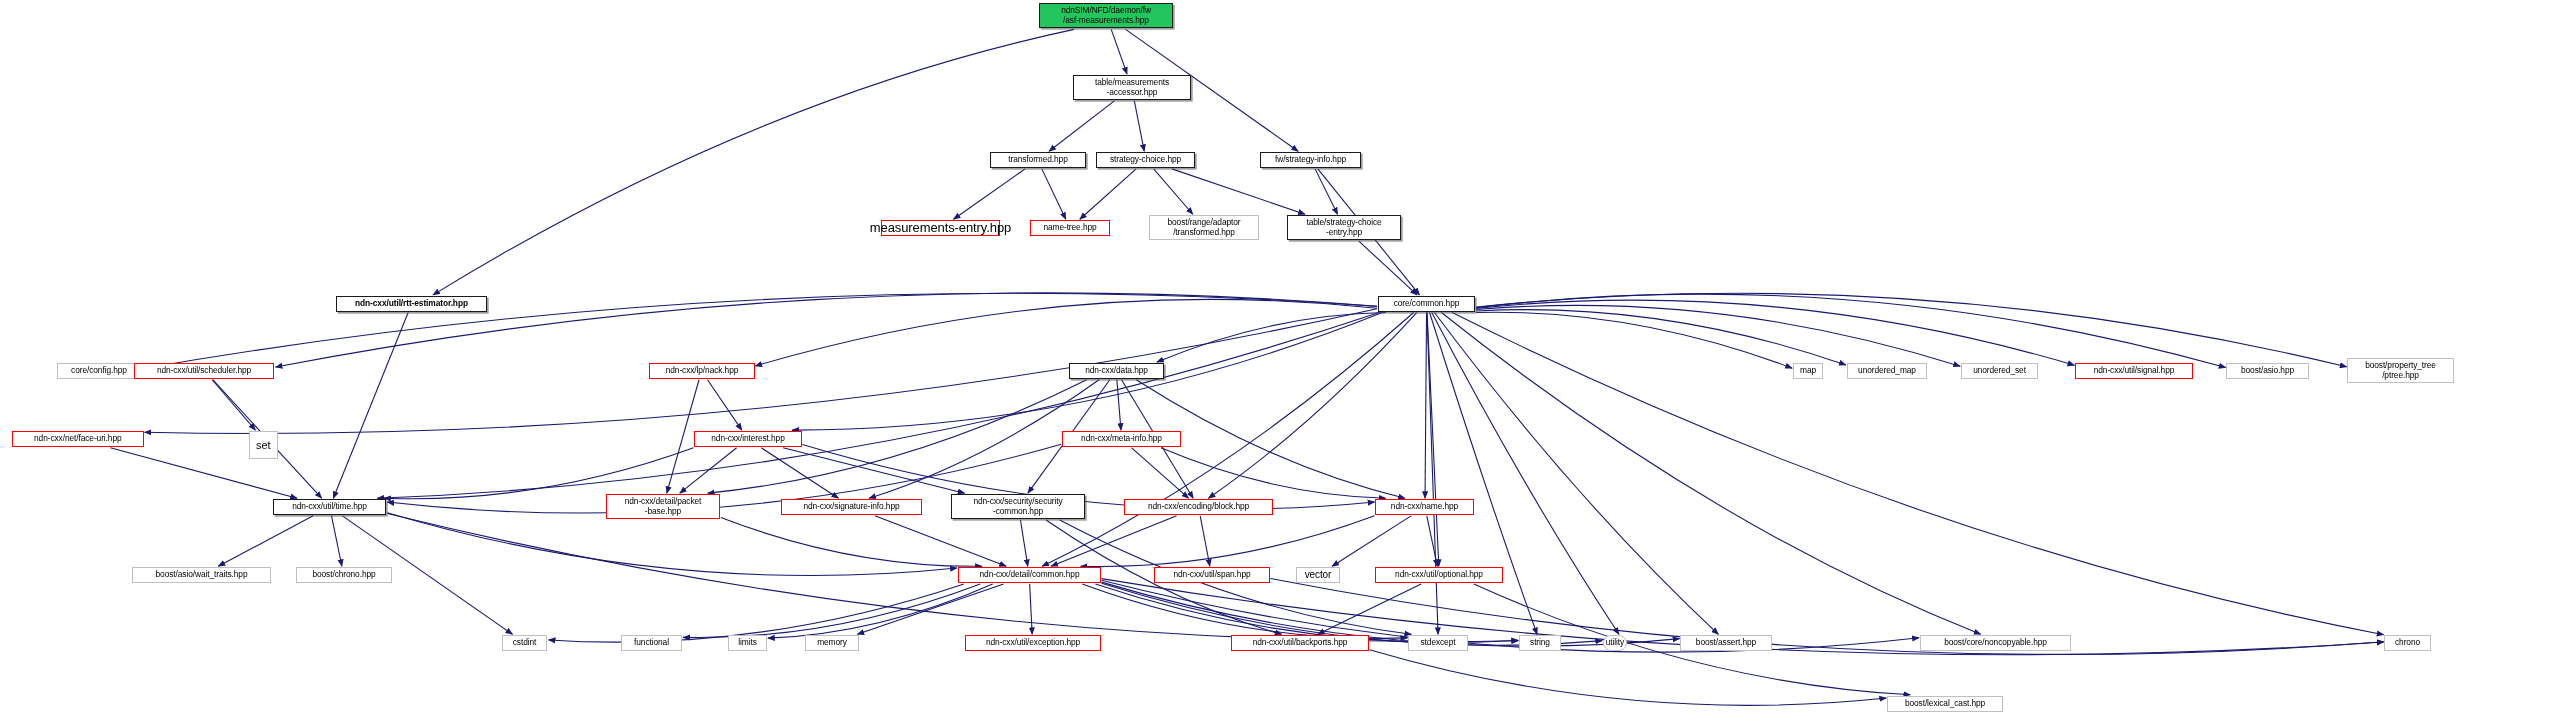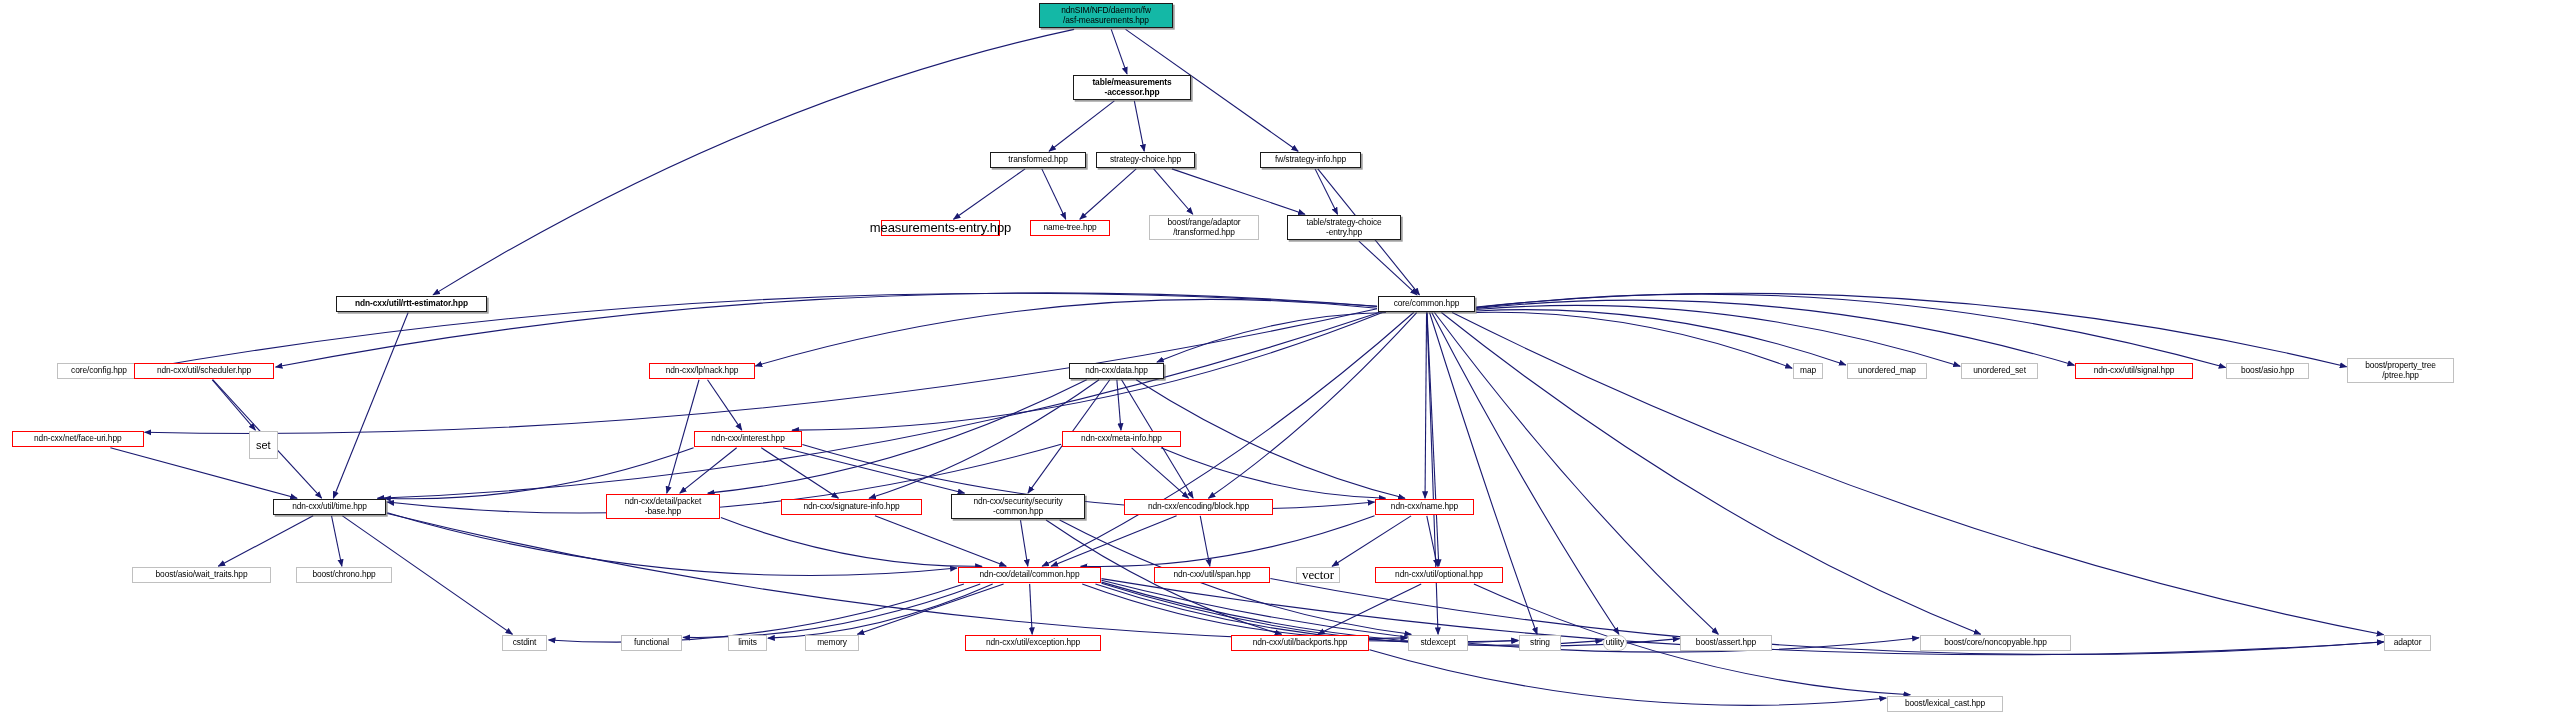--- a/index.html
+++ b/index.html
@@ -39,21 +39,21 @@
     border: 0.8px solid #c0c0c0;
   }
   .node.black {
     border: 0.8px solid #1a1a1a;
   }
   .node.red {
     border: 0.8px solid #ff0000;
   }
   .node.root {
     border: 0.8px solid #1a1a1a;
-    background: #14b8a6;
+    background: #22c55e;
   }
   .node.shadow {
     box-shadow: 1.7px 1.7px 0 0 rgba(80,80,80,0.55);
   }
 </style>
 </head>
 <body>
 
 <div id="graph-root">
   <svg id="edges" viewBox="0 0 3066 857" preserveAspectRatio="none">
@@ -147,21 +147,21 @@
         <path d="M 1311.0 688.7 Q 2074.0 816.3 2837.0 764.1" fill="none" stroke="#191970" stroke-width="1.3" marker-end="url(#arrow)"></path>
         <path d="M 1512.0 688.5 Q 2174.5 816.0 2837.0 763.9" fill="none" stroke="#191970" stroke-width="1.3" marker-end="url(#arrow)"></path>
         <path d="M 1691.5 695.0 Q 1630.0 725.0 1568.5 755.0" fill="none" stroke="#191970" stroke-width="1.3" marker-end="url(#arrow)"></path>
         <path d="M 1630.0 773.3 Q 1937.5 863.6 2245.0 830.9" fill="none" stroke="#191970" stroke-width="1.3" marker-end="url(#arrow)"></path>
         <path d="M 1754.3 695.0 Q 2014.0 812.9 2273.7 827.0" fill="none" stroke="#191970" stroke-width="1.3" marker-end="url(#arrow)"></path>
       </g>
   </svg>
   <div id="node-layer">
       <div class="node root shadow" style="left: 1039px; top: 3.4px; width: 134px; height: 25px; font-size: 8.4px;">ndnSIM/NFD/daemon/fw
 /asf-measurements.hpp</div>
-      <div class="node black shadow" style="left: 1073px; top: 75px; width: 118px; height: 25px; font-size: 8.4px; font-weight: bold;">table/measurements
+      <div class="node black shadow" style="left: 1073px; top: 75px; width: 118px; height: 25px; font-size: 8.4px;">table/measurements
 -accessor.hpp</div>
       <div class="node black shadow" style="left: 990px; top: 152px; width: 96px; height: 16px; font-size: 8.4px;">transformed.hpp</div>
       <div class="node black shadow" style="left: 1096px; top: 152px; width: 99px; height: 16px; font-size: 8.4px;">strategy-choice.hpp</div>
       <div class="node black shadow" style="left: 1260px; top: 152px; width: 101px; height: 16px; font-size: 8.4px;">fw/strategy-info.hpp</div>
       <div class="node red" style="left: 881px; top: 220px; width: 119px; height: 16px; font-size: 13px;">measurements-entry.hpp</div>
       <div class="node red" style="left: 1030px; top: 220px; width: 80px; height: 16px; font-size: 8.4px;">name-tree.hpp</div>
       <div class="node grey" style="left: 1149px; top: 215px; width: 110px; height: 25px; font-size: 8.4px;">boost/range/adaptor
 /transformed.hpp</div>
       <div class="node black shadow" style="left: 1287px; top: 215px; width: 114px; height: 25px; font-size: 8.4px;">table/strategy-choice
 -entry.hpp</div>
@@ -187,30 +187,30 @@
 -base.hpp</div>
       <div class="node red" style="left: 781px; top: 499px; width: 141px; height: 16px; font-size: 8.4px;">ndn-cxx/signature-info.hpp</div>
       <div class="node black shadow" style="left: 951px; top: 494px; width: 134px; height: 25px; font-size: 8.4px;">ndn-cxx/security/security
 -common.hpp</div>
       <div class="node red" style="left: 1124px; top: 499px; width: 149px; height: 16px; font-size: 8.4px;">ndn-cxx/encoding/block.hpp</div>
       <div class="node red" style="left: 1375px; top: 499px; width: 99px; height: 16px; font-size: 8.4px;">ndn-cxx/name.hpp</div>
       <div class="node grey" style="left: 132px; top: 567px; width: 139px; height: 16px; font-size: 8.4px;">boost/asio/wait_traits.hpp</div>
       <div class="node grey" style="left: 296px; top: 567px; width: 96px; height: 16px; font-size: 8.4px;">boost/chrono.hpp</div>
       <div class="node red" style="left: 958px; top: 567px; width: 143px; height: 16px; font-size: 8.4px;">ndn-cxx/detail/common.hpp</div>
       <div class="node red" style="left: 1154px; top: 567px; width: 116px; height: 16px; font-size: 8.4px;">ndn-cxx/util/span.hpp</div>
-      <div class="node grey" style="left: 1296px; top: 567px; width: 44px; height: 16px; font-size: 13px; font-family: Liberation Serif, serif;">vector</div>
+      <div class="node grey" style="left: 1296px; top: 567px; width: 44px; height: 16px; font-size: 10px;">vector</div>
       <div class="node red" style="left: 1375px; top: 567px; width: 128px; height: 16px; font-size: 8.4px;">ndn-cxx/util/optional.hpp</div>
       <div class="node grey" style="left: 502px; top: 635px; width: 45px; height: 16px; font-size: 8.4px;">cstdint</div>
       <div class="node grey" style="left: 621px; top: 635px; width: 61px; height: 16px; font-size: 8.4px;">functional</div>
       <div class="node grey" style="left: 728px; top: 635px; width: 39px; height: 16px; font-size: 8.4px;">limits</div>
       <div class="node grey" style="left: 805px; top: 635px; width: 54px; height: 16px; font-size: 8.4px;">memory</div>
       <div class="node red" style="left: 965px; top: 635px; width: 136px; height: 16px; font-size: 8.4px;">ndn-cxx/util/exception.hpp</div>
       <div class="node red" style="left: 1231px; top: 635px; width: 138px; height: 16px; font-size: 8.4px;">ndn-cxx/util/backports.hpp</div>
       <div class="node grey" style="left: 1408px; top: 635px; width: 60px; height: 16px; font-size: 8.4px;">stdexcept</div>
       <div class="node grey" style="left: 1519px; top: 635px; width: 42px; height: 16px; font-size: 8.4px;">string</div>
       <div class="node grey" style="left: 1603px; top: 635px; width: 24px; height: 16px; font-size: 8.4px; border-radius: 8px;">utility</div>
       <div class="node grey" style="left: 1680px; top: 635px; width: 92px; height: 16px; font-size: 8.4px;">boost/assert.hpp</div>
       <div class="node grey" style="left: 1920px; top: 635px; width: 151px; height: 16px; font-size: 8.4px;">boost/core/noncopyable.hpp</div>
-      <div class="node grey" style="left: 2384px; top: 635px; width: 47px; height: 16px; font-size: 8.4px;">adaptor</div>
+      <div class="node grey" style="left: 2384px; top: 635px; width: 47px; height: 16px; font-size: 8.4px;">chrono</div>
       <div class="node grey" style="left: 1887px; top: 696px; width: 116px; height: 16px; font-size: 8.4px;">boost/lexical_cast.hpp</div>
     </div>
 </div>
 
 
 </body></html>

